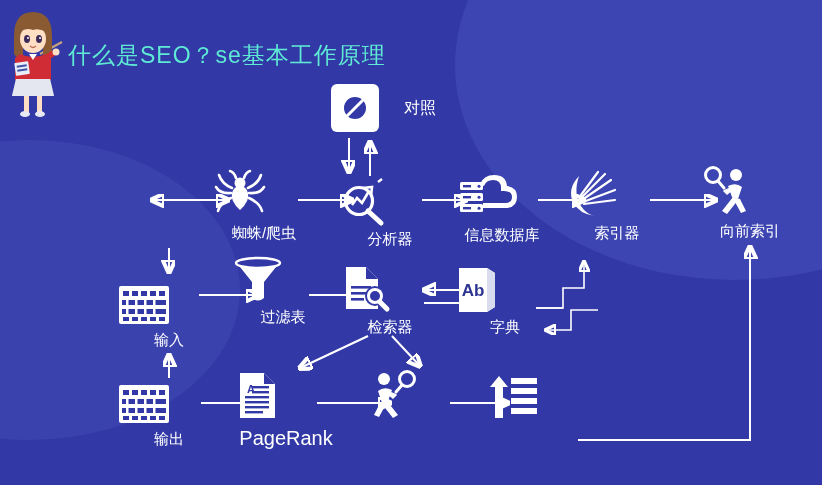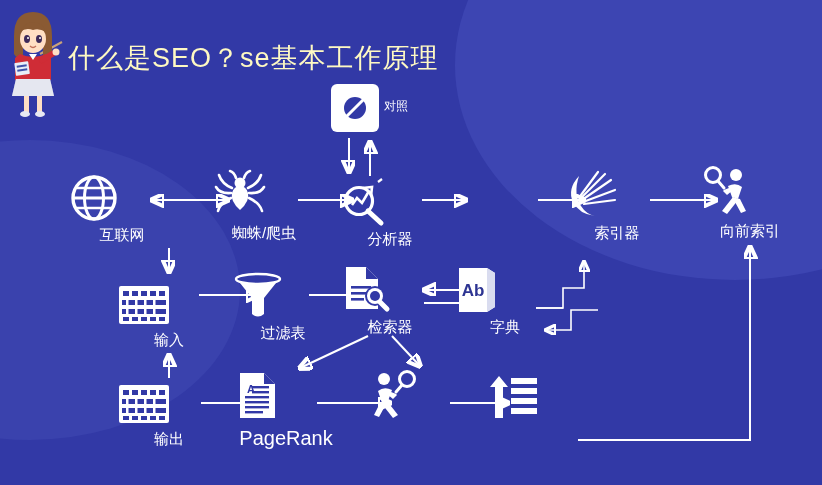--- a/index.html
+++ b/index.html
@@ -12,21 +12,21 @@
 
   
   .bg-layer{position:absolute;inset:0;}
   .bg-blob{position:absolute;border-radius:50%;background:#3d45b2;}
   #blob-top{width:560px;height:430px;left:455px;top:-150px;}
   #blob-left{width:420px;height:300px;left:-180px;top:140px;background:#3a42ad;}
 
   
   #title{
     position:absolute;left:68px;top:40px;
-    color:#fef9c3;font-size:27px;letter-spacing:1px;
+    color:#5eead4;font-size:23px;letter-spacing:1px;
     white-space:nowrap;font-weight:400;
   }
 
   
   #avatar{position:absolute;left:2px;top:6px;width:62px;height:112px;}
 
   
   .node{position:absolute;width:104px;text-align:center;}
   .node .ico{height:52px;display:flex;align-items:flex-end;justify-content:flex-start;}
   .node .lbl{
@@ -43,21 +43,21 @@
   #wires{position:absolute;left:0;top:0;width:822px;height:485px;pointer-events:none;}
   #wires path,#wires line{stroke:#ffffff;stroke-width:2;fill:none;}
   .thin{stroke-width:1.6 !important;}
 
   
   #compare-box{
     position:absolute;left:331px;top:84px;width:48px;height:48px;
     background:#ffffff;border-radius:6px;
     display:flex;align-items:center;justify-content:center;
   }
-  #compare-lbl{position:absolute;left:384px;top:98px;color:#fff;font-size:12px;white-space:nowrap;}
+  #compare-lbl{position:absolute;left:404px;top:98px;color:#fff;font-size:16px;white-space:nowrap;}
 </style>
 </head>
 <body>
 
 <div id="stage">
 
   <div class="bg-layer">
     <div class="bg-blob" id="blob-top"></div>
     <div class="bg-blob" id="blob-left"></div>
   </div>
@@ -160,32 +160,20 @@
 
     <line x1="450" y1="403" x2="508" y2="403" marker-end="url(#ah)"></line>
 
     <line x1="368" y1="336" x2="300" y2="368" marker-end="url(#ah)"></line>
 
     <line x1="392" y1="336" x2="420" y2="366" marker-end="url(#ah)"></line>
 
     <path d="M578 440 L750 440 L750 247" marker-end="url(#ah)"></path>
   </svg>
 
-  <div class="node" style="left:70px;top:170px;">
-    <div class="ico">
-      <svg width="48" height="48" viewBox="0 0 48 48">
-        <circle cx="24" cy="24" r="21" class="stroke" stroke-width="3.4"></circle>
-        <ellipse cx="24" cy="24" rx="9.5" ry="21" class="stroke" stroke-width="3"></ellipse>
-        <line x1="3" y1="24" x2="45" y2="24" class="stroke" stroke-width="3"></line>
-        <line x1="7" y1="14" x2="41" y2="14" class="stroke" stroke-width="2.6"></line>
-        <line x1="7" y1="34" x2="41" y2="34" class="stroke" stroke-width="2.6"></line>
-      </svg>
-    </div>
-    <div class="lbl">互联网</div>
-  </div>
 
   <div class="node" style="left:212px;top:168px;">
     <div class="ico">
       <svg width="56" height="50" viewBox="0 0 56 50">
         <g class="wh">
           <path d="M28 16 q-6 0 -8 7 q-2 8 8 17 q10 -9 8 -17 q-2 -7 -8 -7 z"></path>
           <circle cx="28" cy="13" r="5.5"></circle>
         </g>
         <g class="stroke" stroke-width="2.6" stroke-linecap="round">
           <path d="M20 18 q-10 -4 -13 -13"></path>
@@ -208,20 +196,41 @@
         <circle cx="21" cy="25" r="13.5" class="stroke" stroke-width="3.2"></circle>
         <line x1="30" y1="35" x2="43" y2="47" class="stroke" stroke-width="5" stroke-linecap="round"></line>
         <polyline points="14,29 19,22 24,27 31,15" class="stroke" stroke-width="2.6"></polyline>
         <path d="M33 20 L34 11 L25 12" class="stroke" stroke-width="2.6"></path>
         <path d="M40 6 L44 3" class="stroke" stroke-width="2.2"></path>
       </svg>
     </div>
     <div class="lbl">分析器</div>
   </div>
 
+  <div class="node" style="left:450px;top:170px;">
+    <div class="ico">
+      <svg width="72" height="48" viewBox="0 0 72 48">
+        <path class="wh" d="M30 10 q4 -9 14 -9 q12 0 13 11 q10 1 10 11 q0 11 -12 11 l-22 0 l0 -5 l22 0 q7 0 7 -6 q0 -6 -8 -6 l-3 0 l0 -3 q0 -8 -8 -8 q-7 0 -9 6 z"></path>
+        <g class="wh">
+          <rect x="10" y="8" width="23" height="8" rx="1.5"></rect>
+          <rect x="10" y="19" width="23" height="8" rx="1.5"></rect>
+          <rect x="10" y="30" width="23" height="8" rx="1.5"></rect>
+        </g>
+        <g fill="#3239a6">
+          <rect x="13" y="11" width="8" height="2.4"></rect>
+          <rect x="13" y="22" width="8" height="2.4"></rect>
+          <rect x="13" y="33" width="8" height="2.4"></rect>
+          <circle cx="29" cy="12.2" r="1.5"></circle>
+          <circle cx="29" cy="23.2" r="1.5"></circle>
+          <circle cx="29" cy="34.2" r="1.5"></circle>
+        </g>
+      </svg>
+    </div>
+    <div class="lbl">信息数据库</div>
+  </div>
 
   <div class="node" style="left:698px;top:166px;">
     <div class="ico">
       <svg width="56" height="54" viewBox="0 0 56 54">
         <circle cx="15" cy="11" r="7.5" class="stroke" stroke-width="3"></circle>
         <line x1="20" y1="17" x2="26" y2="24" class="stroke" stroke-width="3" stroke-linecap="round"></line>
         <circle cx="38" cy="11" r="6" class="wh"></circle>
         <path class="wh" d="M30 22 q8 -4 14 1 l-4 12 l-6 -2 z"></path>
         <path class="wh" d="M31 24 q-6 2 -6 3 l4 4 q3 -3 6 -4 z"></path>
         <path class="wh" d="M34 33 l8 2 l6 12 l-5 2 l-6 -11 z"></path>
@@ -274,21 +283,21 @@
           <rect x="9" y="26" width="2.5" height="5"></rect>
           <rect x="18" y="26" width="2.5" height="5"></rect>
           <rect x="27" y="26" width="2.5" height="5"></rect>
           <rect x="36" y="26" width="2.5" height="5"></rect>
         </g>
       </svg>
     </div>
     <div class="lbl">输入</div>
   </div>
 
-  <div class="node" style="left:231px;top:268px;">
+  <div class="node" style="left:231px;top:252px;">
     <div class="ico">
       <svg width="54" height="48" viewBox="0 0 54 48">
         <path class="wh" d="M5 6 q22 -6 44 0 l-16 20 l0 16 q-6 5 -12 0 l0 -16 z"></path>
         <ellipse cx="27" cy="7" rx="22" ry="5" fill="#3239a6"></ellipse>
         <ellipse cx="27" cy="7" rx="22" ry="5" class="stroke" stroke-width="2.4"></ellipse>
       </svg>
     </div>
     <div class="lbl">过滤表</div>
   </div>
 

